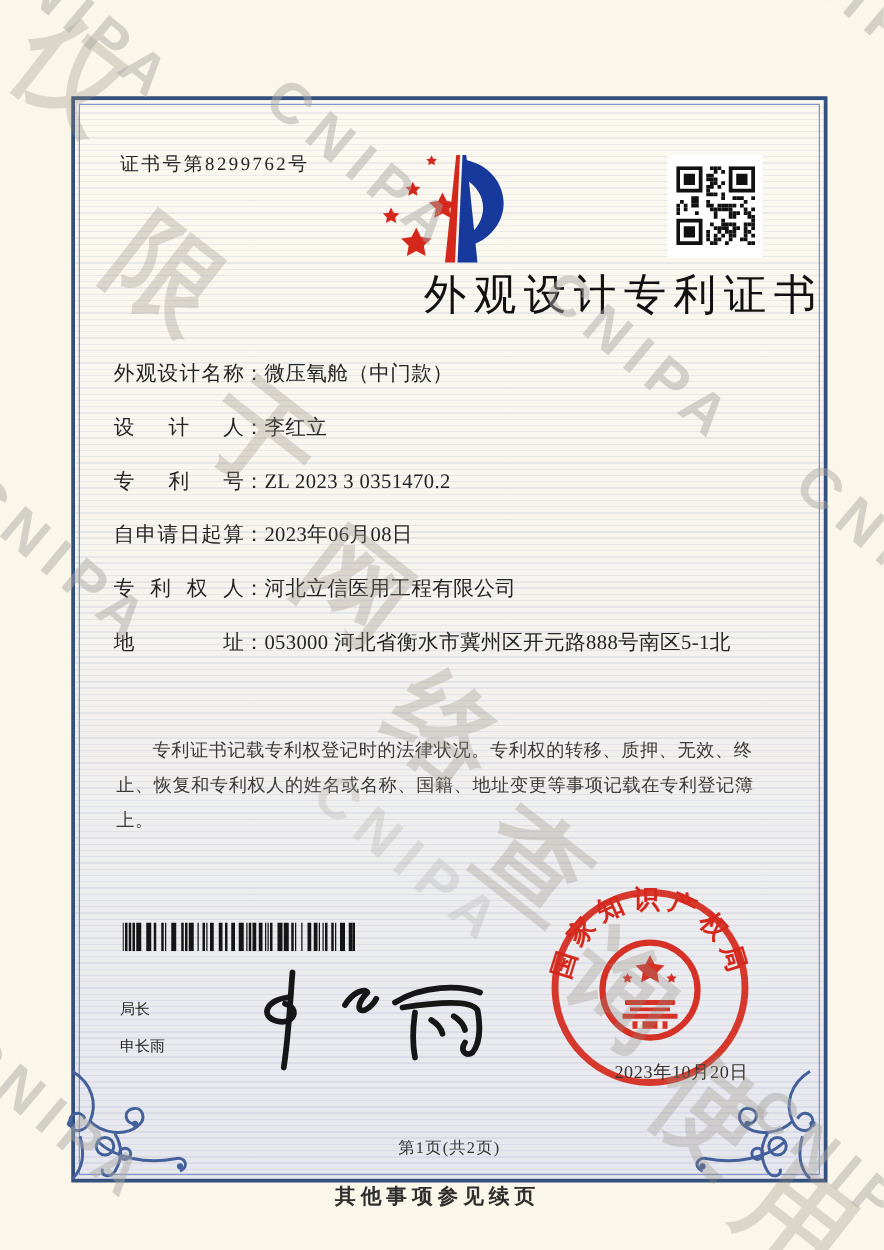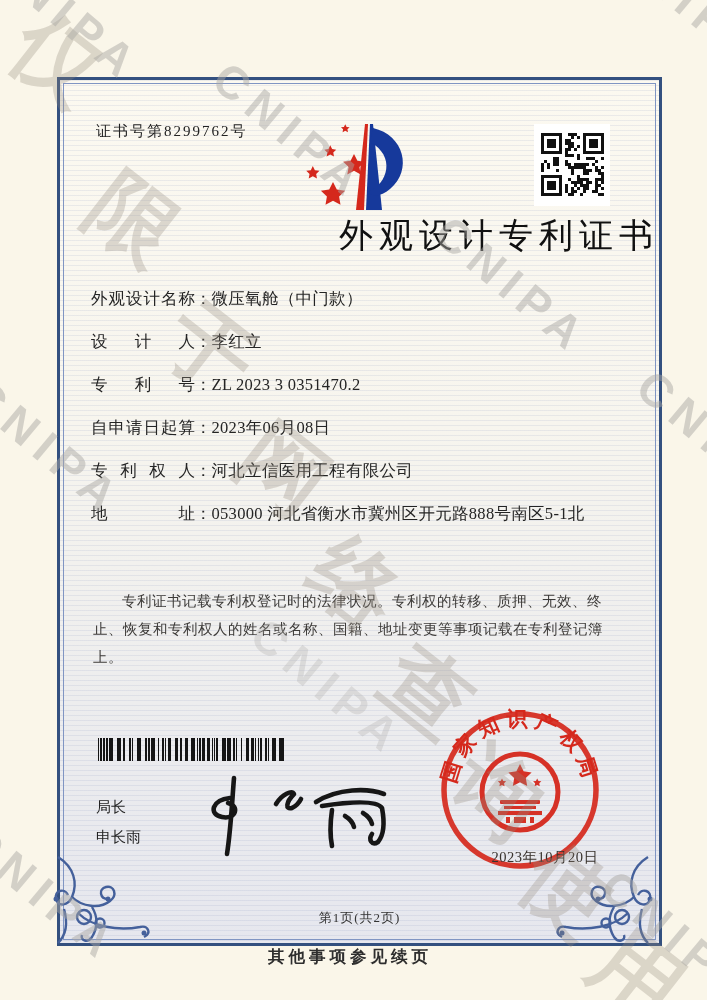--- a/index.html
+++ b/index.html
@@ -64,21 +64,21 @@
   
   #barcode{position:absolute;left:38px;top:658px;}
   #seal{position:absolute;left:378px;top:628px;}
   #seal-date{
     position:absolute;left:420px;top:768px;width:130px;text-align:center;
     font-size:14.5px;color:#38322d;letter-spacing:0.5px;z-index:4;
   }
   #sig-block{
     position:absolute;left:36px;top:712px;
     font-family:"Liberation Sans","DejaVu Sans",sans-serif;
-    font-size:15px;color:#1f1f1f;line-height:30px;
+    font-size:12px;color:#1f1f1f;line-height:30px;
   }
   #signature{position:absolute;left:122px;top:692px;}
   #page-info{
     position:absolute;left:0;top:829px;width:100%;text-align:center;
     font-size:13px;letter-spacing:1px;color:#333;
   }
   #footer-note{
     position:absolute;left:57px;top:946px;width:586px;text-align:center;z-index:2;
     font-size:16.5px;letter-spacing:4px;color:#2e2e2e;font-weight:bold;
   }

